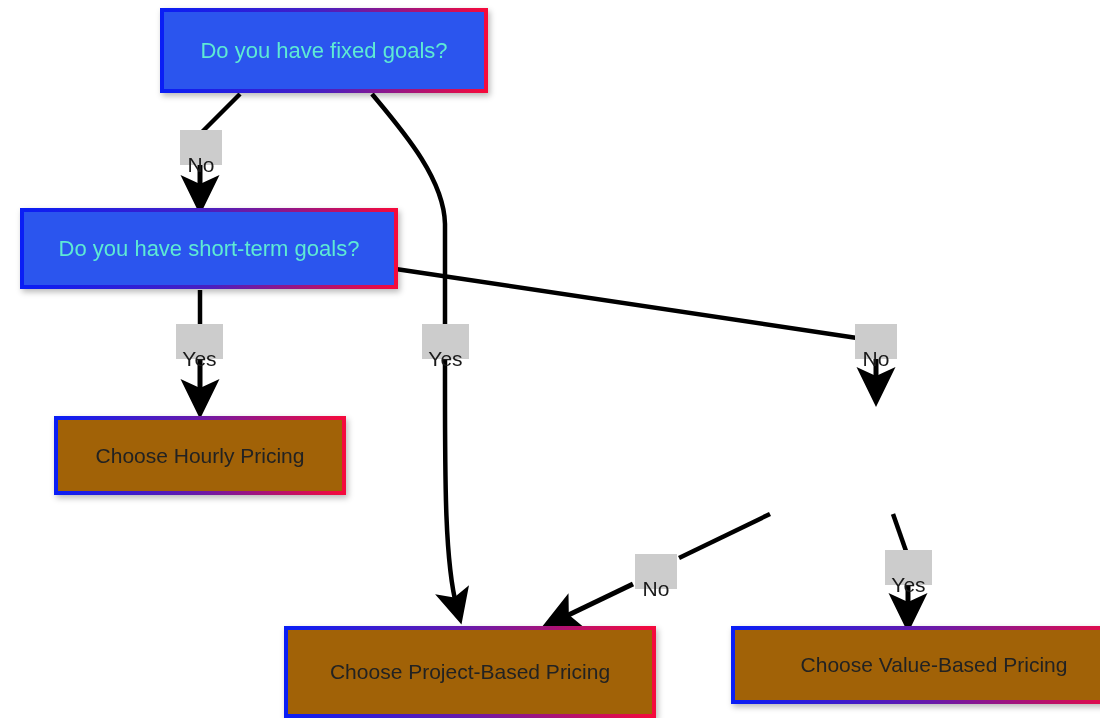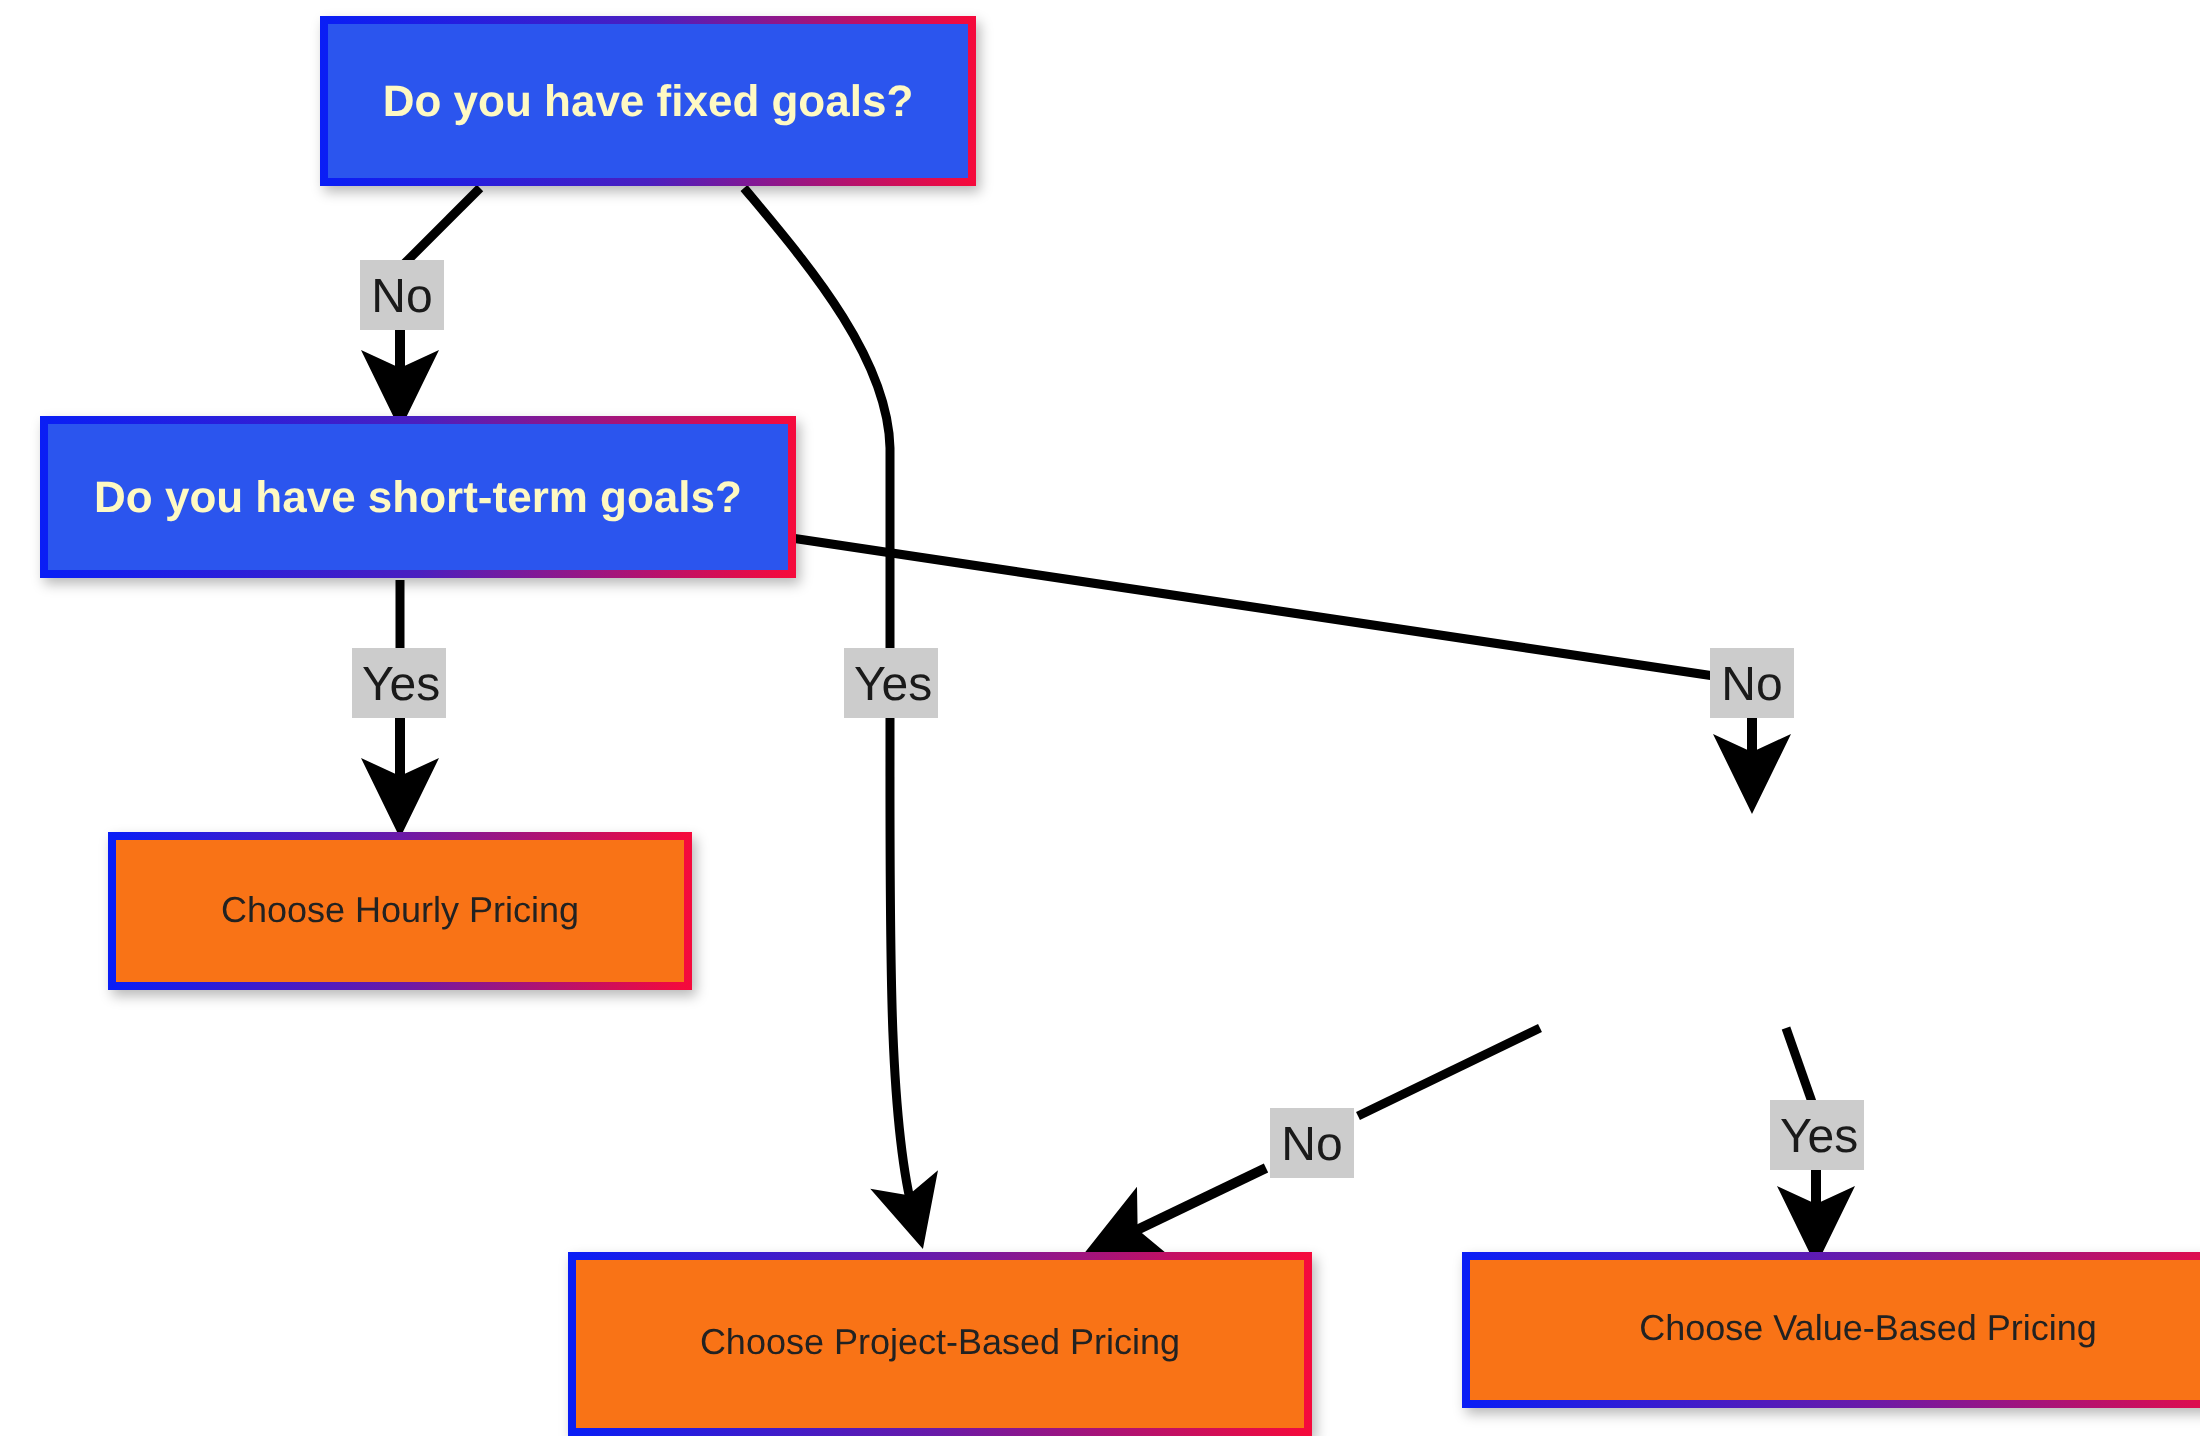--- a/index.html
+++ b/index.html
@@ -32,43 +32,42 @@
     justify-content: center;
     text-align: center;
     border-style: solid;
     border-width: 4px;
     border-image-slice: 1;
     box-shadow: 2px 3px 6px rgba(0,0,0,0.28);
     line-height: 1.42;
   }
   .node.decision {
     background: #2b55ee;
-    color: #fef9c3;
+    color: #5eead4;
     font-size: 22px;
     border-image-source: linear-gradient(to right, #0a1ef5 0%, #4a1fc0 50%, #f50a3c 100%);
-    font-weight: bold;
   }
   .node.outcome {
-    background: #f97316;
+    background: #a16207;
     color: #222222;
-    font-size: 18px;
+    font-size: 21px;
     border-image-source: linear-gradient(to right, #0a1ef5 0%, #6a1aa8 50%, #f50a3c 100%);
   }
   .node-label {
     display: block;
     padding: 0 10px;
     white-space: pre-line;
   }
   .edge-label {
     position: absolute;
     background: #cccccc;
     color: #1a1a1a;
-    font-size: 24px;
+    font-size: 21px;
     line-height: 1;
-    padding: 7px 5px 8px 5px;
+    padding: 24px 5px 8px 5px;
     box-sizing: border-box;
     text-align: center;
     white-space: nowrap;
   }
 </style>
 </head>
 <body>
 
 <div id="flowchart-canvas">
 

